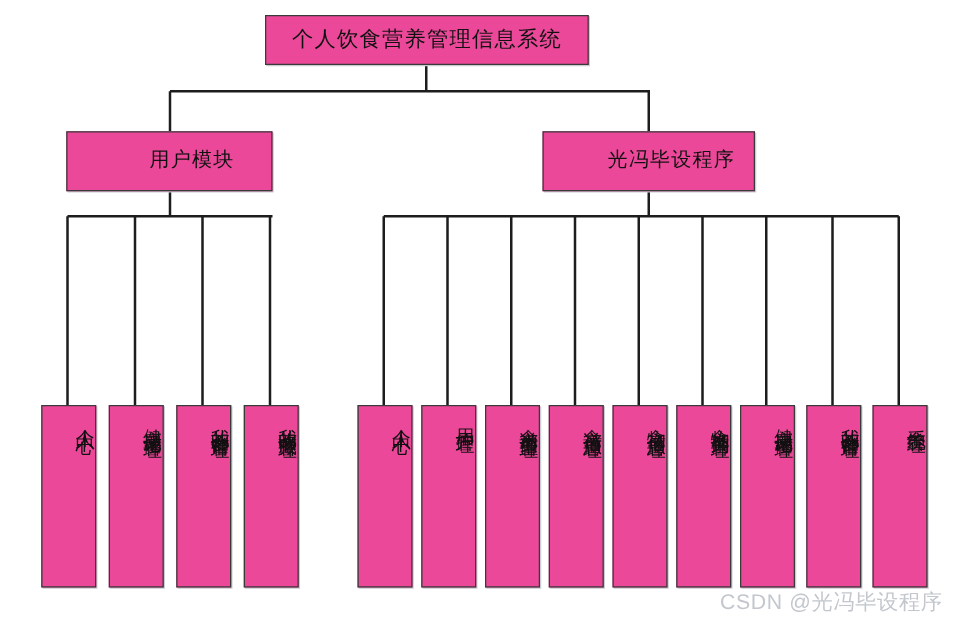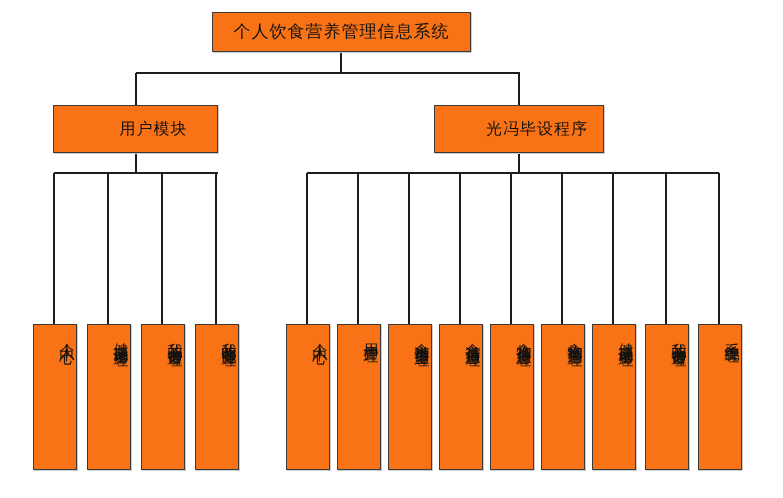--- a/index.html
+++ b/index.html
@@ -13,21 +13,21 @@
     height: 498px;
     background: #ffffff;
     font-family: "Liberation Serif", "DejaVu Serif", serif;
     overflow: hidden;
   }
   
   .node {
     position: absolute;
     box-sizing: border-box;
     border: 1px solid #3a3a3a;
-    background: #f97316;
+    background: #ec4899;
     box-shadow: 1px 1px 0 #c9ccd1;
     display: flex;
     align-items: center;
     justify-content: center;
     color: #111111;
     line-height: 1.05;
   }
   .node.root {
     font-size: 17px;
     letter-spacing: 1px;
@@ -149,14 +149,15 @@
         <span>健康记录管理</span>
       </div>
       <div class="node leaf" style="left: 645px; top: 324px; width: 44px; height: 146px;">
         <span>我的食谱管理</span>
       </div>
       <div class="node leaf" style="left: 698px; top: 324px; width: 44px; height: 146px;">
         <span>系统管理</span>
       </div>
     </div>
 
+  <div class="watermark" id="watermark" style="left: 576px; top: 470px;">CSDN @光冯毕设程序</div>
 
 </div>
 
 </body></html>

